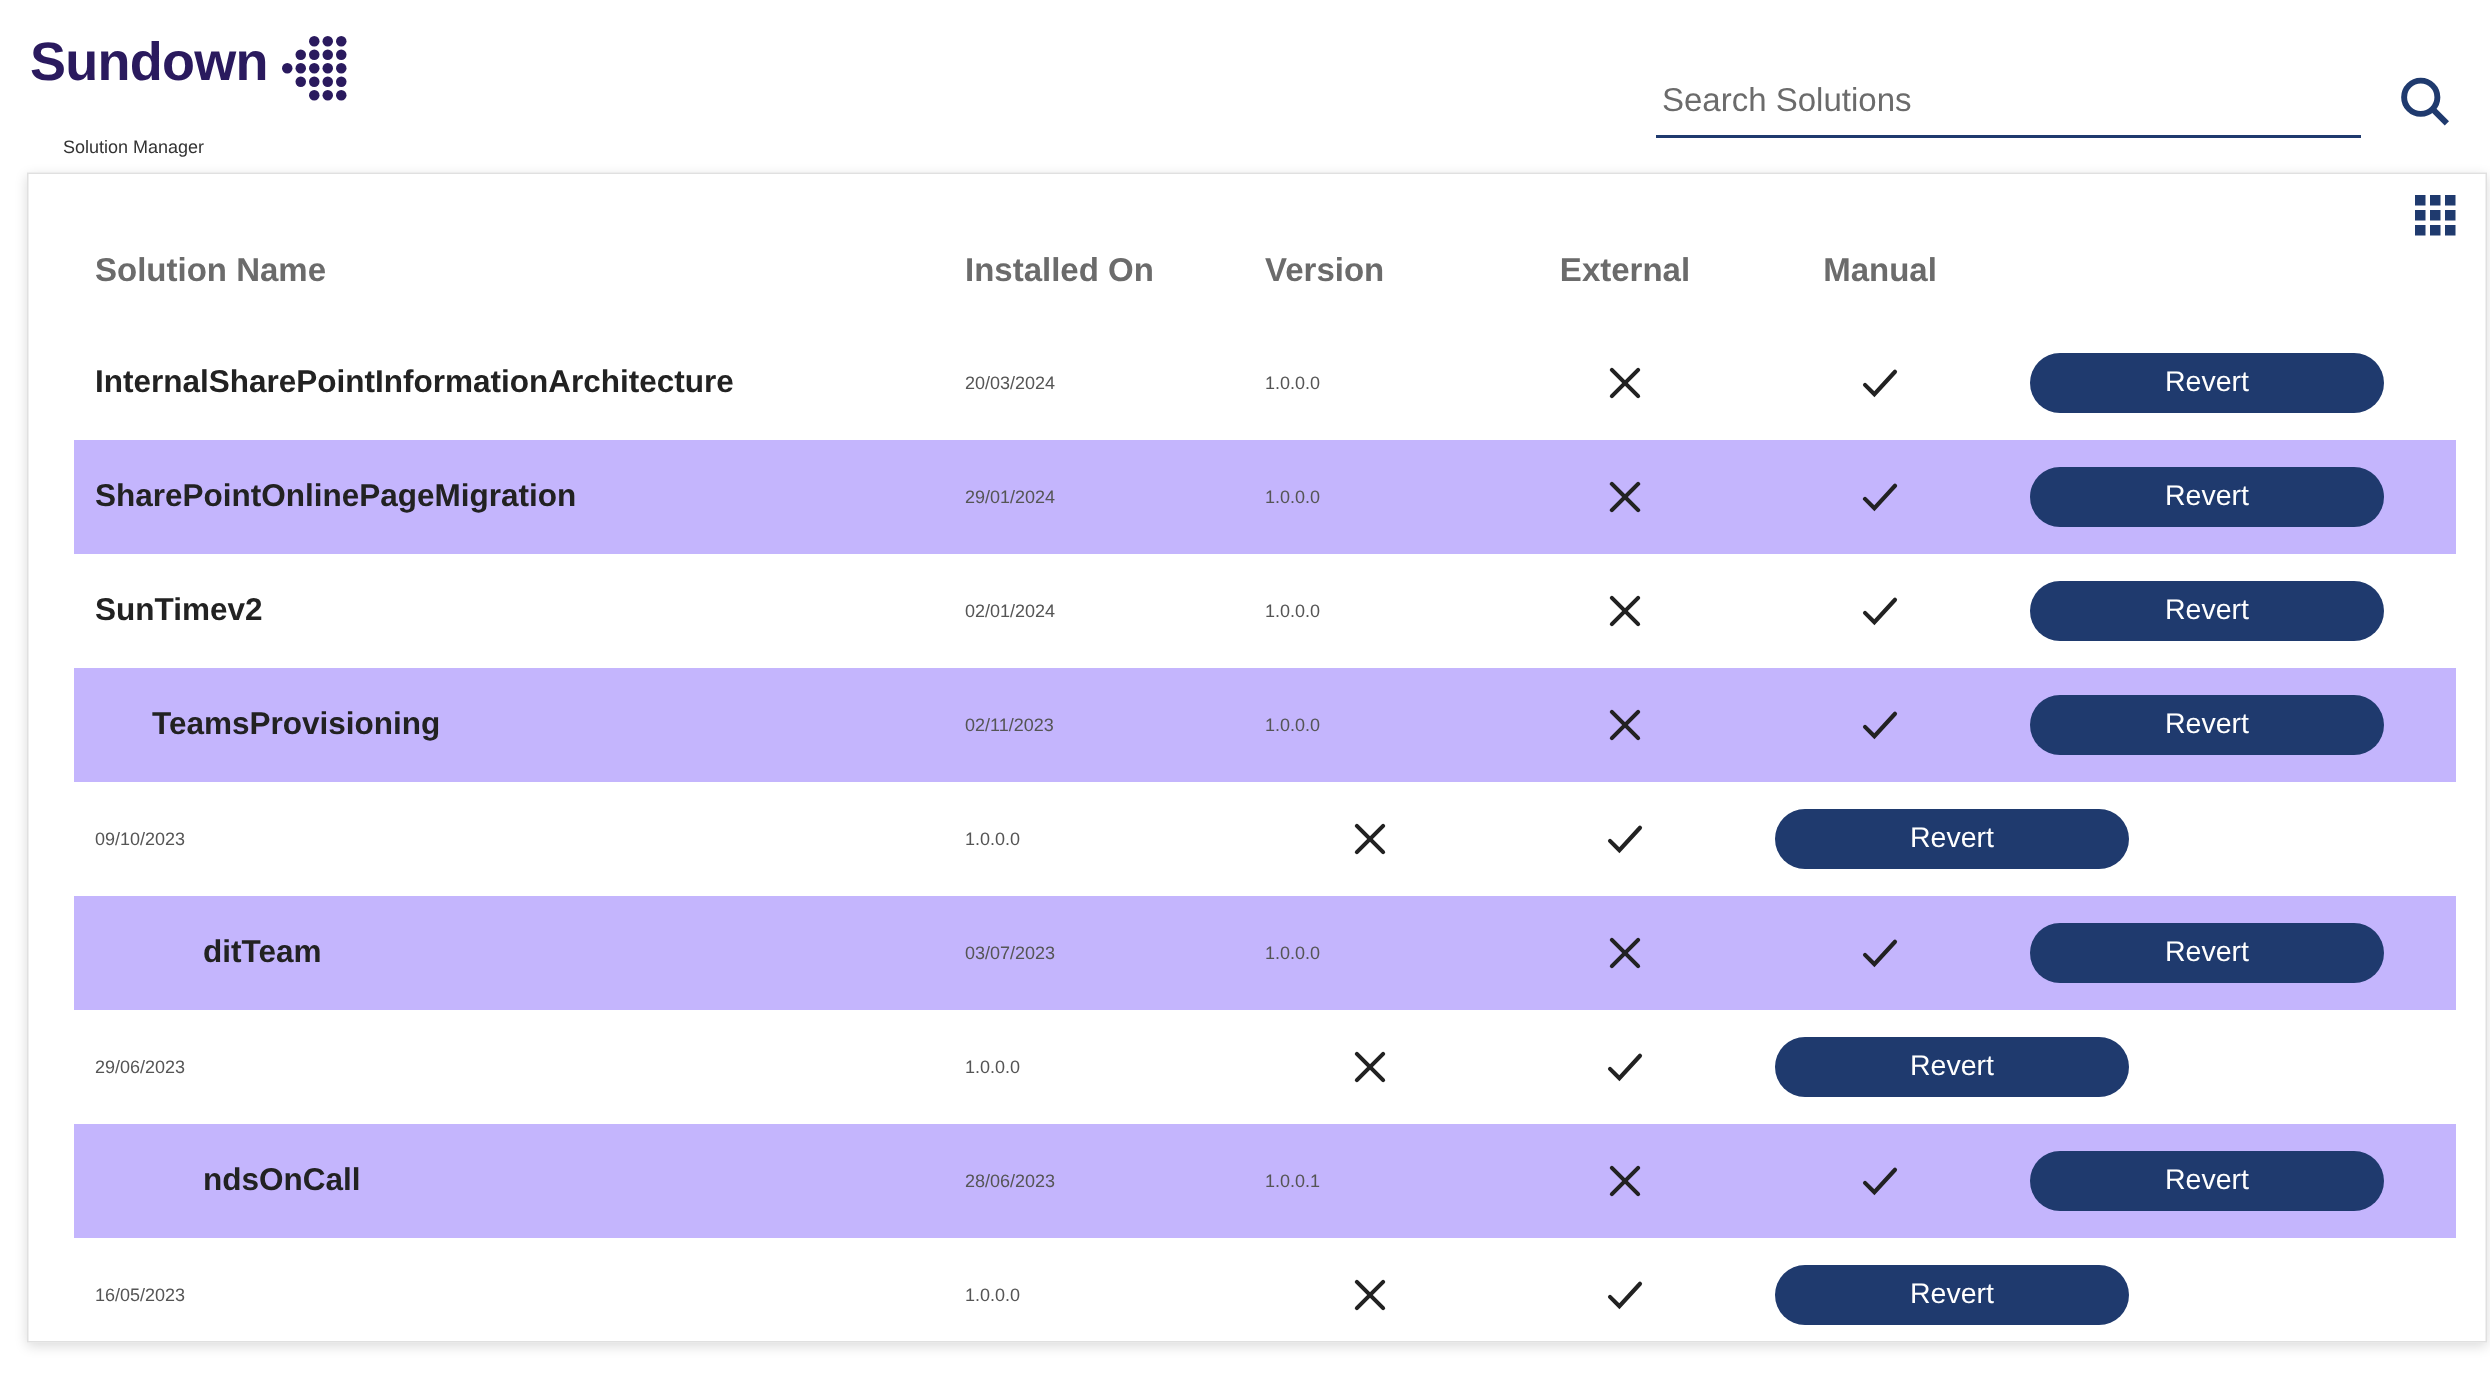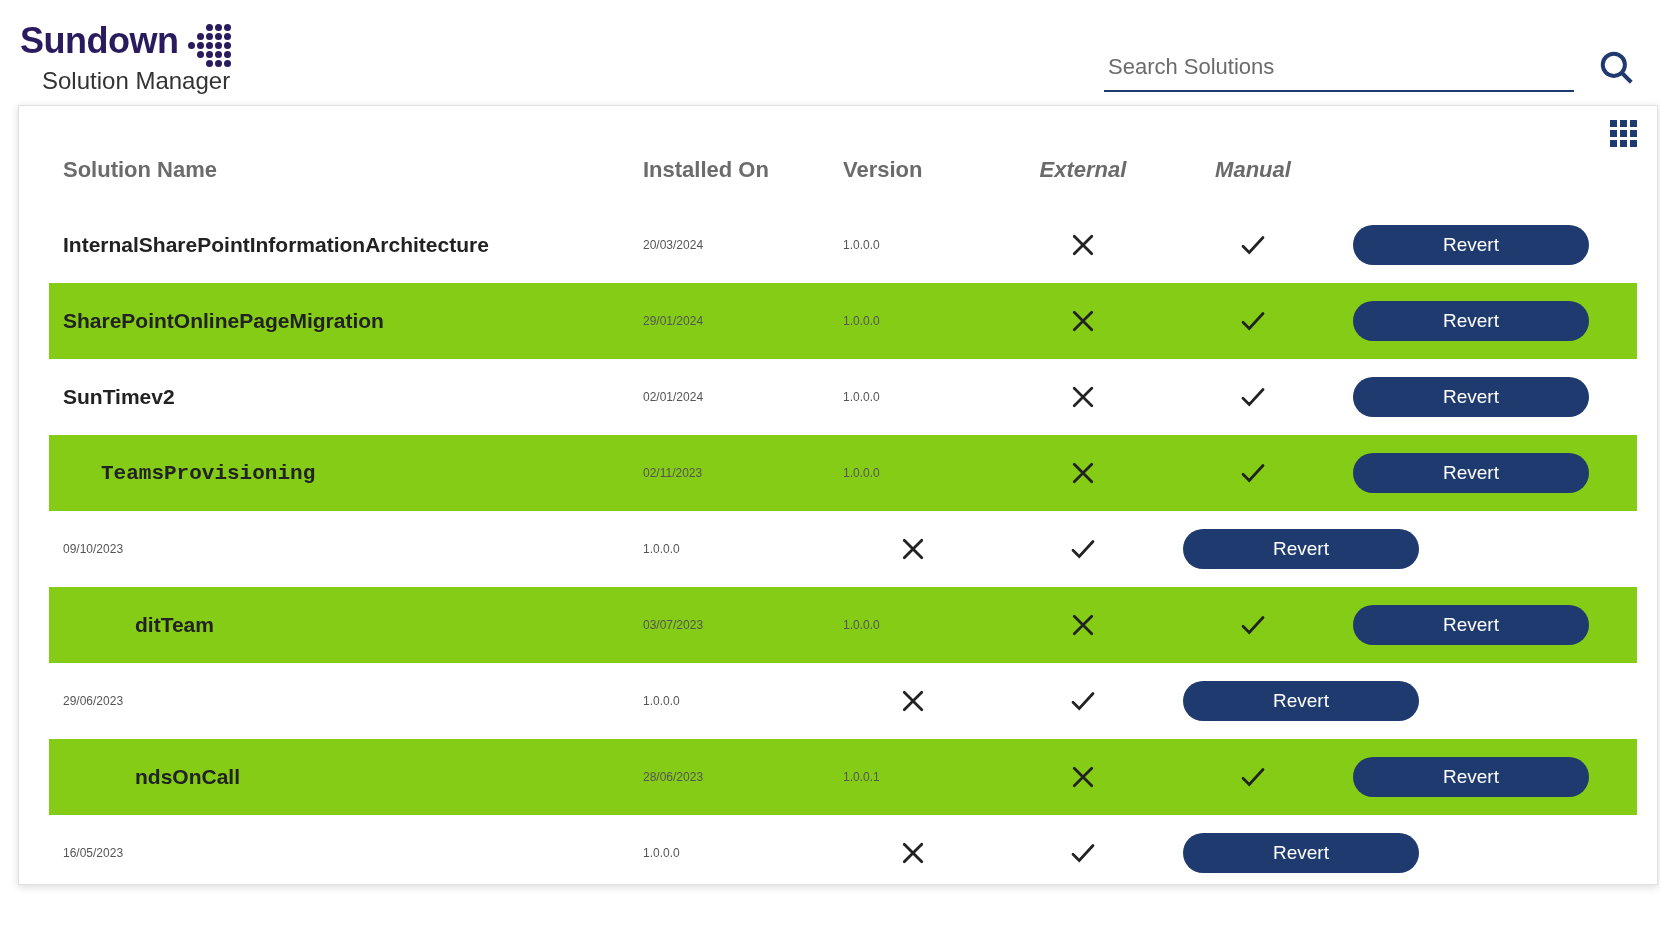--- a/index.html
+++ b/index.html
@@ -45,24 +45,24 @@
     .logo-dots span {
       width: 7px;
       height: 7px;
       border-radius: 50%;
       background: #2a1a5e;
     }
     .logo-dots span.hidden {
       visibility: hidden;
     }
     .subtitle {
-      font-size: 24px;
+      font-size: 12px;
       color: #333;
       margin-left: 22px;
-      margin-top: 0;
+      margin-top: 24px;
     }
     .search-area {
       display: flex;
       align-items: center;
       gap: 24px;
       margin-top: 28px;
     }
     .search-input {
       width: 470px;
       border: none;
@@ -140,30 +140,29 @@
       color: #6b6b6b;
     }
     .trow {
       display: grid;
       grid-template-columns: 580px 200px 170px 170px 170px 1fr;
       align-items: center;
       height: 76px;
       padding-left: 14px;
     }
     .trow.alt {
-      background: #84cc16;
+      background: #c4b5fd;
     }
     .cell-name {
       font-size: 21px;
       font-weight: 600;
       color: #222;
     }
     .cell-name.indent1 {
       padding-left: 38px;
-      font-family: Liberation Mono, monospace;
     }
     .cell-name.indent2 {
       padding-left: 72px;
     }
     .cell-date, .cell-version {
       font-size: 12px;
       color: #555;
     }
     .cell-icon {
       display: flex;
@@ -185,21 +184,20 @@
       border-radius: 22px;
       font-size: 19px;
       font-weight: 500;
       width: 236px;
       height: 40px;
       cursor: pointer;
     }
     .th-center {
       text-align: center;
       padding-right: 30px;
-      font-style: italic;
     }
   </style>
 </head>
 <body>
 
 <div class="header">
   <div class="logo-block">
     <div class="logo-row">
       <span class="logo-text">Sundown</span>
       <div class="logo-dots">

